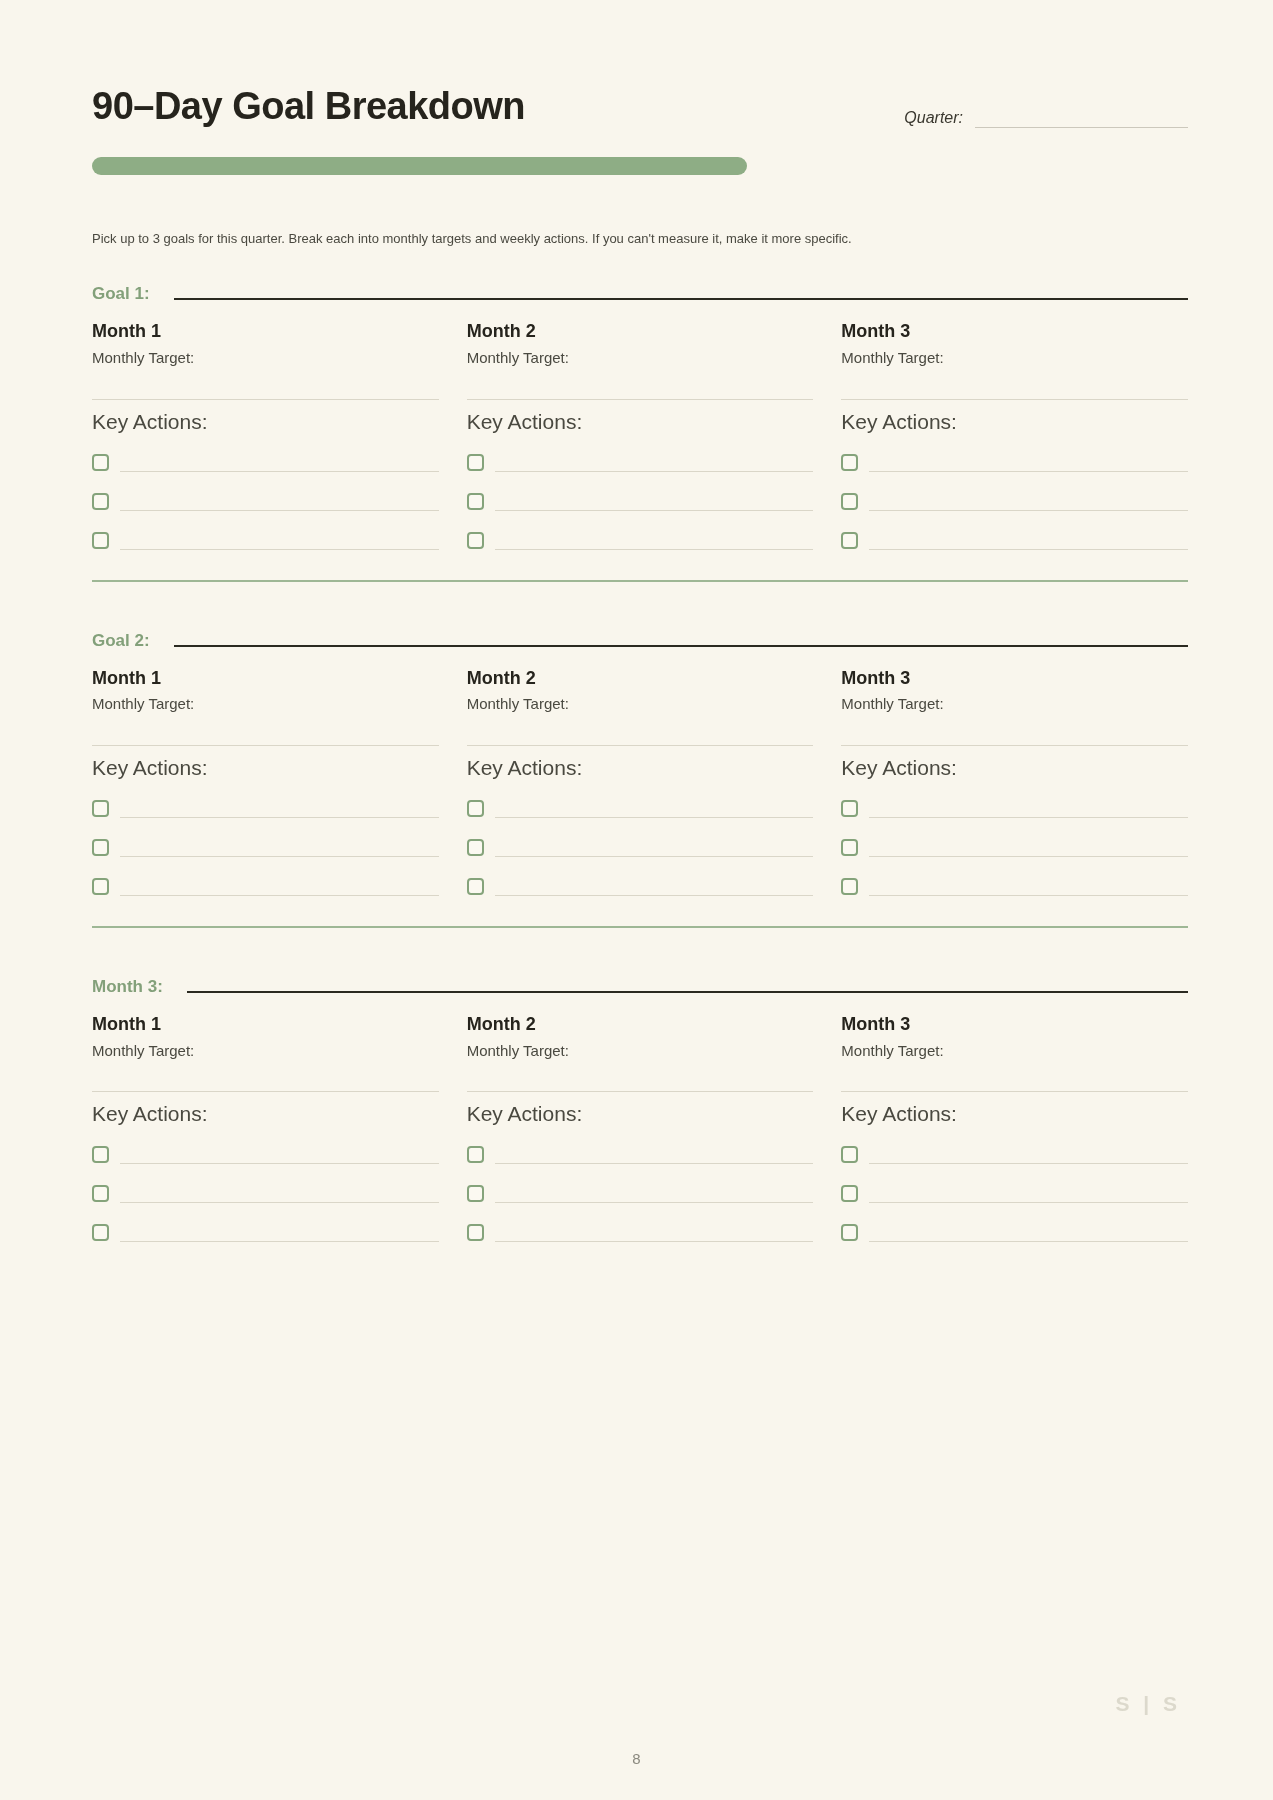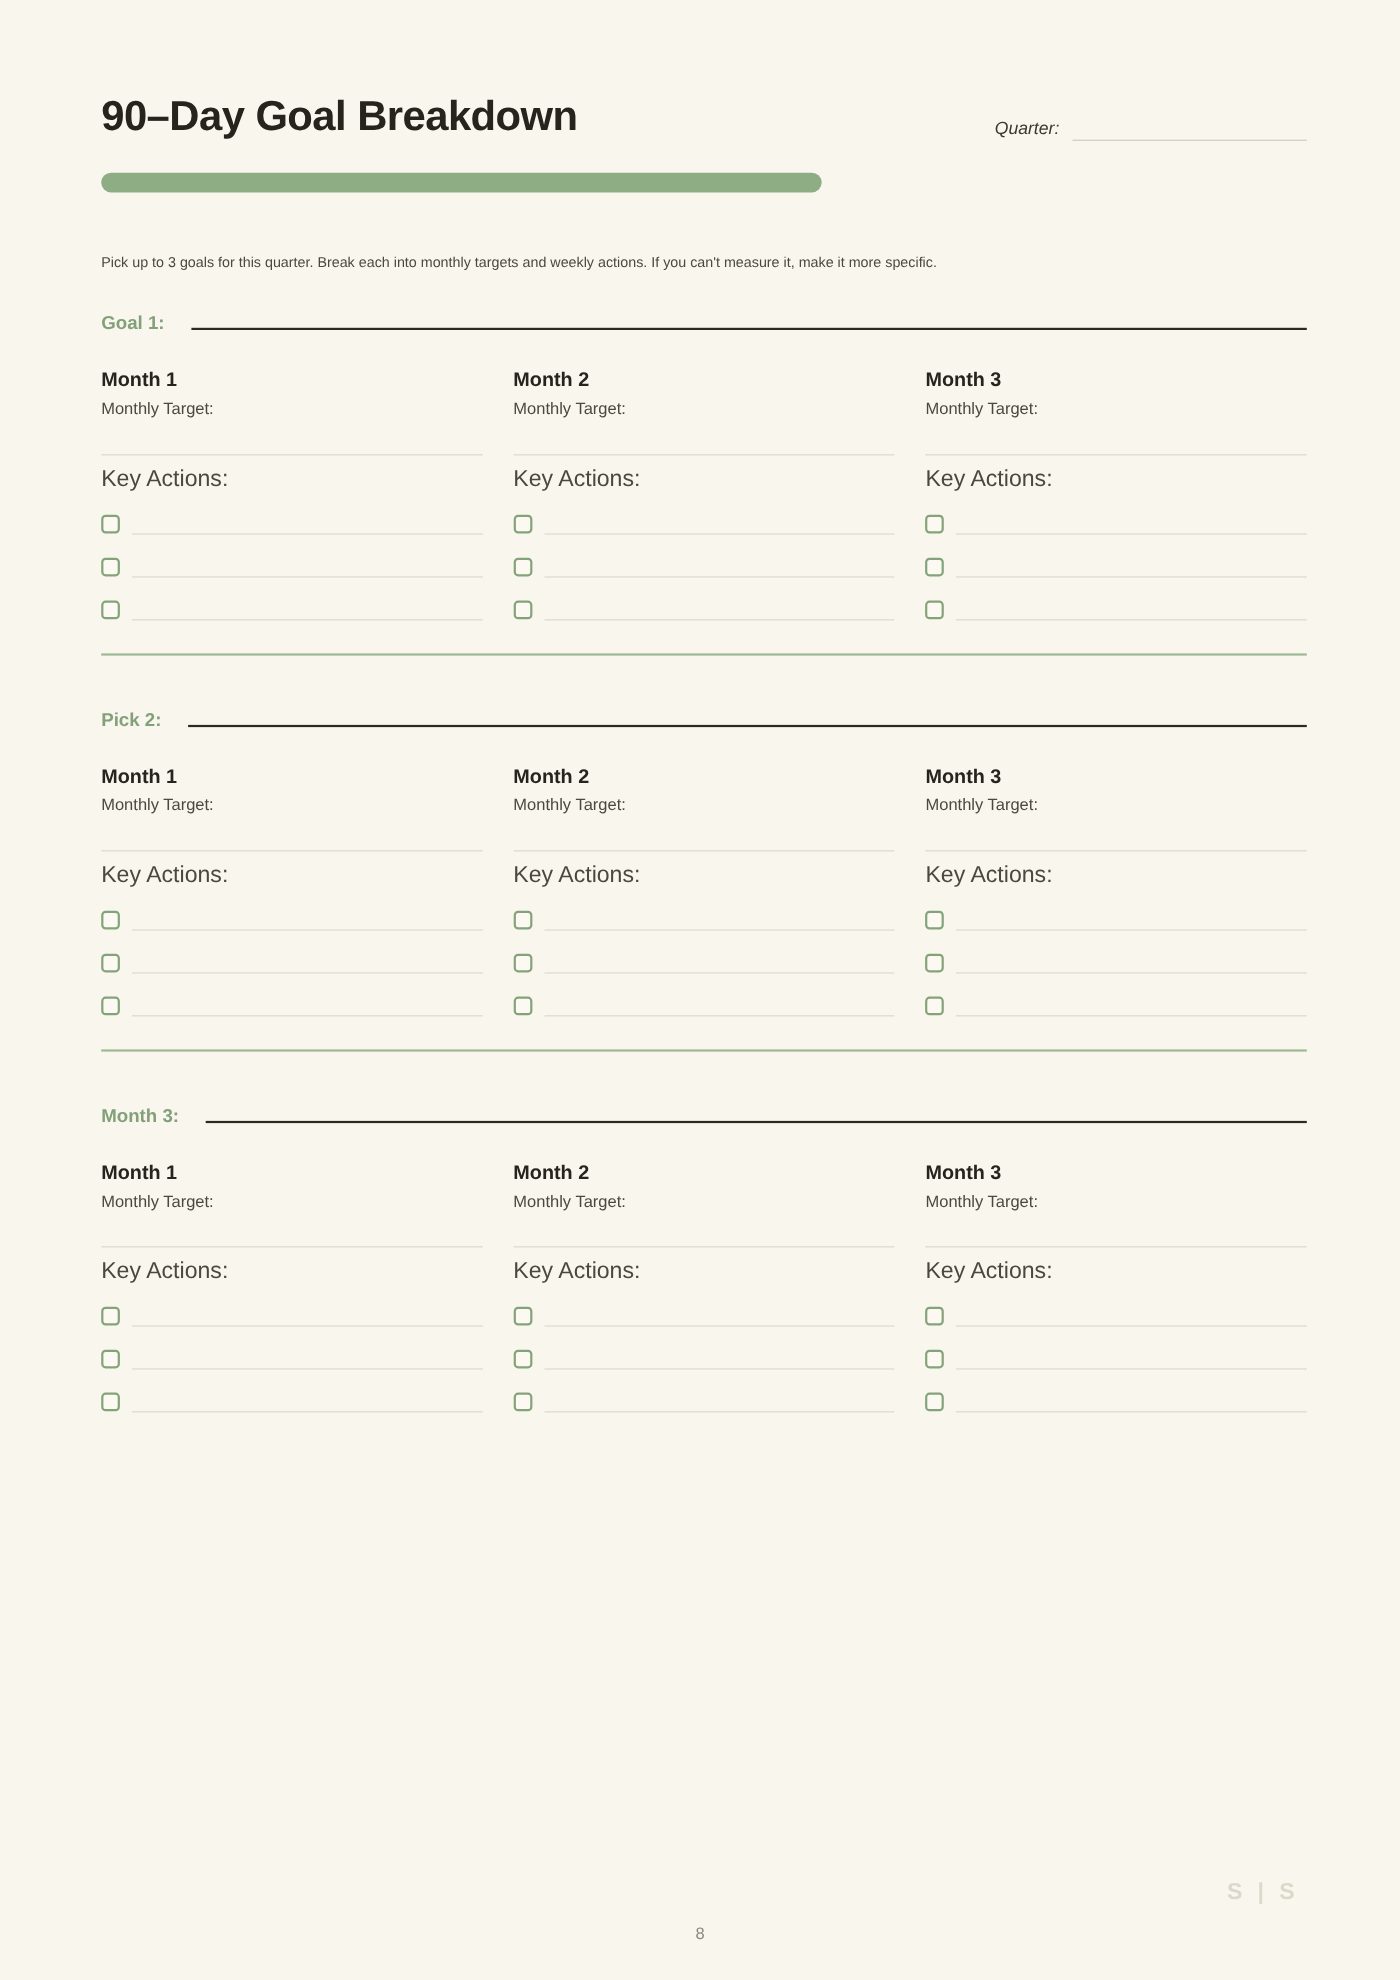--- a/index.html
+++ b/index.html
@@ -48,41 +48,41 @@
 
   .goal{margin-top:38px;}
   .goal + .goal{margin-top:50px;}
   .goal-head{display:flex;align-items:flex-end;}
   .goal-label{
     font-size:17px;font-weight:bold;color:var(--goal-green);
     white-space:nowrap;line-height:1;text-align:right;
   }
   .goal-line{flex:1;margin-left:24px;border-bottom:2px solid var(--rule-dark);margin-bottom:2px;}
 
-  .months{display:grid;grid-template-columns:repeat(3,1fr);column-gap:28px;margin-top:34px;}
+  .months{display:grid;grid-template-columns:repeat(3,1fr);column-gap:28px;margin-top:20px;}
   .month-title{font-size:18px;font-weight:bold;margin:0;color:var(--dark-text);line-height:1.1;}
   .mt-label{font-size:15px;color:var(--body-text);margin-top:8px;line-height:1.1;}
   .target-line{border-bottom:1.5px solid var(--line-gray);margin-top:32px;}
   .ka-label{font-size:21px;color:var(--body-text);margin-top:10px;line-height:1.1;}
 
   .action{display:flex;align-items:flex-end;gap:11px;height:22px;margin-top:17px;}
   .checkbox{
     width:17px;height:17px;border:2px solid var(--checkbox-green);
     border-radius:4px;background:#fbf9f1;margin-bottom:1px;flex:0 0 auto;
   }
   .action-line{flex:1;border-bottom:1.5px solid var(--line-gray);}
 
   .section-divider{border-top:2px solid var(--divider-green);margin-top:30px;}
 
   .page-number{
     position:absolute;left:0;right:0;bottom:33px;text-align:center;
     font-size:15px;color:var(--muted-gray);
   }
   .brand-mark{
-    position:absolute;right:92px;bottom:68px;
+    position:absolute;right:92px;bottom:84px;
     font-size:21px;font-weight:bold;letter-spacing:4px;
     color:var(--brand-gray);
   }
 </style>
 </head>
 <body>
 
 <div class="page">
   <div class="content">
 
@@ -161,21 +161,21 @@
               <span class="action-line"></span>
             </div>
         </div>
 
       </div>
       <div class="section-divider"></div>
     </section>
 
     <section class="goal">
       <div class="goal-head">
-        <span class="goal-label">Pick 2:</span>
+        <span class="goal-label">Goal 2:</span>
         <span class="goal-line"></span>
       </div>
       <div class="months">
 
         <div class="month">
           <h3 class="month-title">Month 1</h3>
           <div class="mt-label">Monthly Target:</div>
           <div class="target-line"></div>
           <div class="ka-label">Key Actions:</div>
           <div class="action">

